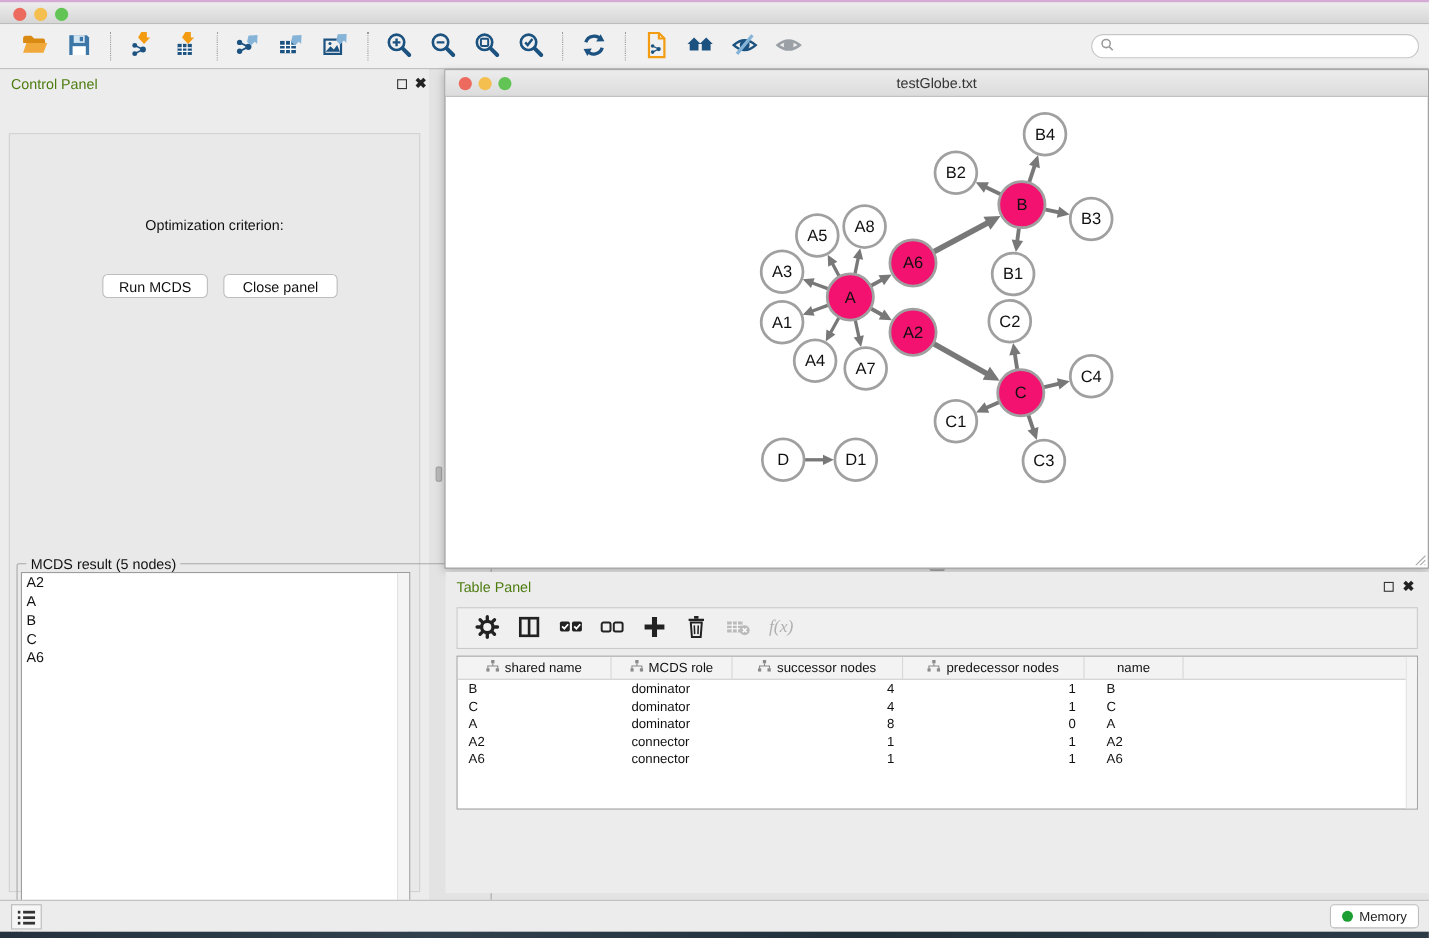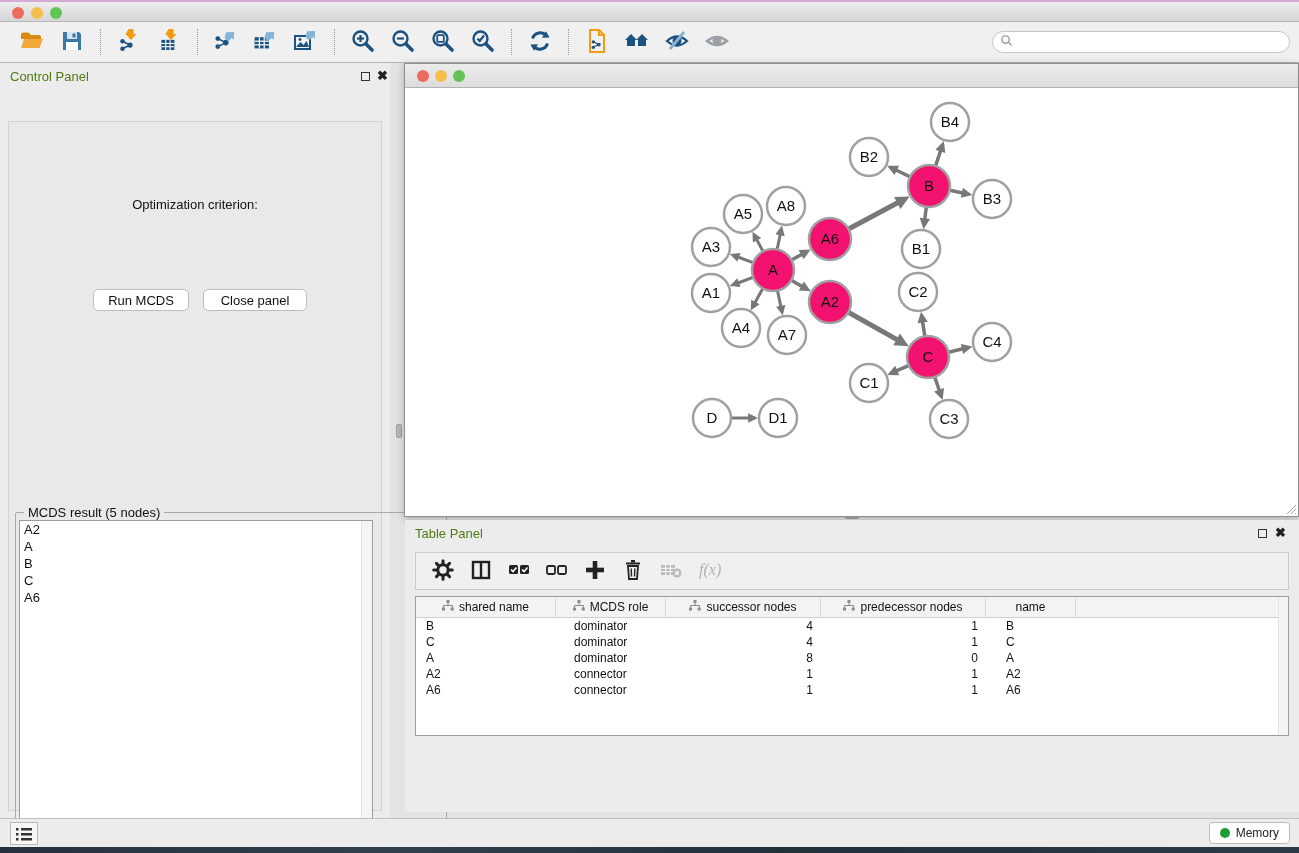--- a/index.html
+++ b/index.html
@@ -40,21 +40,21 @@
   #cp-body { position:absolute; left:8px; top:58px; width:374px; height:690px;
     background:#e9e9e9; border:1px solid #d2d2d2; }
   #opt-label { position:absolute; left:0; width:100%; top:75px; text-align:center; color:#111; }
   #criterion { position:absolute; left:34px; top:95px; width:314px; height:21px; background:#fff;
     border:1px solid #bdbdbd; border-radius:4px; display:flex; align-items:center; cursor:pointer; }
   #criterion .val { flex:1; padding-left:8px; font-size:13px; color:#111; }
   #criterion .step { width:19px; height:19px; border-radius:3px; margin-right:1px;
     background:linear-gradient(#55a7f9,#2f7be0); color:#fff; font-size:7px; line-height:8px;
     display:flex; flex-direction:column; align-items:center; justify-content:center; }
   .aqua-btn { position:absolute; height:22px; background:#fff; border:1px solid #bdbdbd;
-    border-radius:5px; font-size:13px; color:#111; cursor:pointer; font-family:"Liberation Sans",sans-serif;margin-top:40px; }
+    border-radius:5px; font-size:13px; color:#111; cursor:pointer; font-family:"Liberation Sans",sans-serif; }
   #run-btn { left:84px; top:127px; width:96px; }
   #close-btn { left:194px; top:127px; width:104px; }
   #result-group { position:absolute; left:6px; top:390px; width:432px; height:342px;
     border:1px solid #a8a8a8; border-radius:2px; }
   #result-title { position:absolute; left:8px; top:-8px; background:#e9e9e9; padding:0 4px; font-size:13px; color:#111; }
   #result-list { position:absolute; left:3px; top:7px; width:354px; height:330px; background:#fff;
     border:1px solid #9c9c9c; overflow:hidden; }
   #result-list .track { position:absolute; right:0; top:0; width:11px; height:100%; background:#f4f4f4; border-left:1px solid #e2e2e2; }
   .res-item { padding:1px 0 1px 4px; font-size:13px; color:#111; line-height:15px; }
 
@@ -294,20 +294,21 @@
 </div>
 
 <div class="knob abs" style="left:396px; top:424px; width:6px; height:14px;"></div>
 <div class="knob abs" style="left:845px; top:514px; width:14px; height:5px;"></div>
 
 <div id="net-window" class="abs">
   <div id="net-titlebar">
     <span class="tl red" style="left:12px; top:6px;"></span>
     <span class="tl yel" style="left:30px; top:6px;"></span>
     <span class="tl grn" style="left:48px; top:6px;"></span>
+    <div class="title">testGlobe.txt</div>
   </div>
   <svg id="net-canvas">
       <line x1="357.55557174969164" y1="163.37040059942436" x2="350.59997668044406" y2="150.38662313682894" stroke="#787878" stroke-width="3"></line>
       <polygon points="346.44442825030836,142.62959940057564 355.21867987197487,149.04677358238519 346.92571631394406,153.48943263133026" fill="#787878"></polygon>
       <line x1="370.9811984858021" y1="161.40025360835892" x2="374.267074180445" y2="145.22363480396314" stroke="#787878" stroke-width="3"></line>
       <polygon points="376.0188015141979,136.59974639164108 378.6778746074688,147.14000000740583 369.4581539048409,145.26724423968454" fill="#787878"></polygon>
       <line x1="348.24867563180135" y1="174.04386354082953" x2="332.00190709020603" y2="168.01683650120546" stroke="#787878" stroke-width="3"></line>
       <polygon points="323.75132436819865,164.95613645917047 334.57555660381286,163.95433183276367 331.30339001341906,172.77495481556429" fill="#787878"></polygon>
       <line x1="348.24867563180135" y1="187.95613645917047" x2="332.00190709020603" y2="193.98316349879454" stroke="#787878" stroke-width="3"></line>
       <polygon points="323.75132436819865,197.04386354082953 331.30339001341906,189.22504518443571 334.57555660381286,198.04566816723633" fill="#787878"></polygon>

